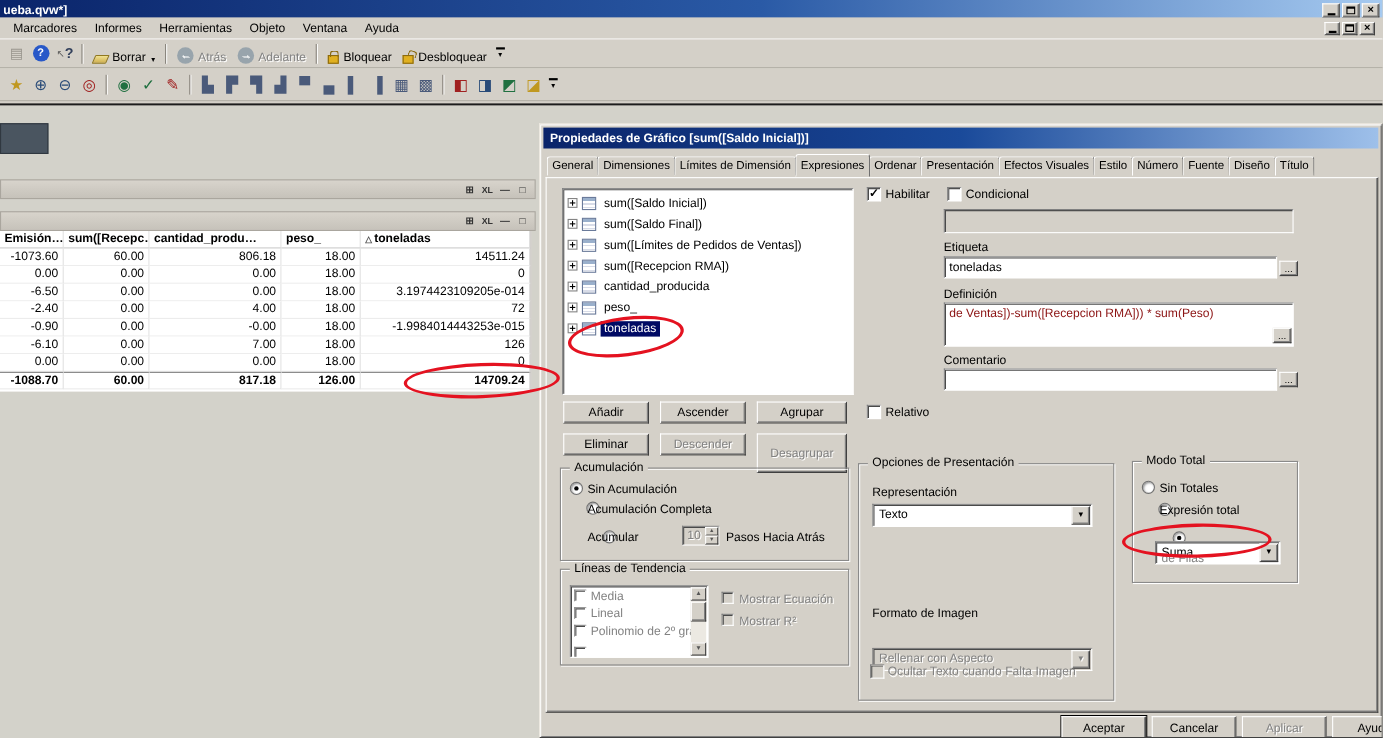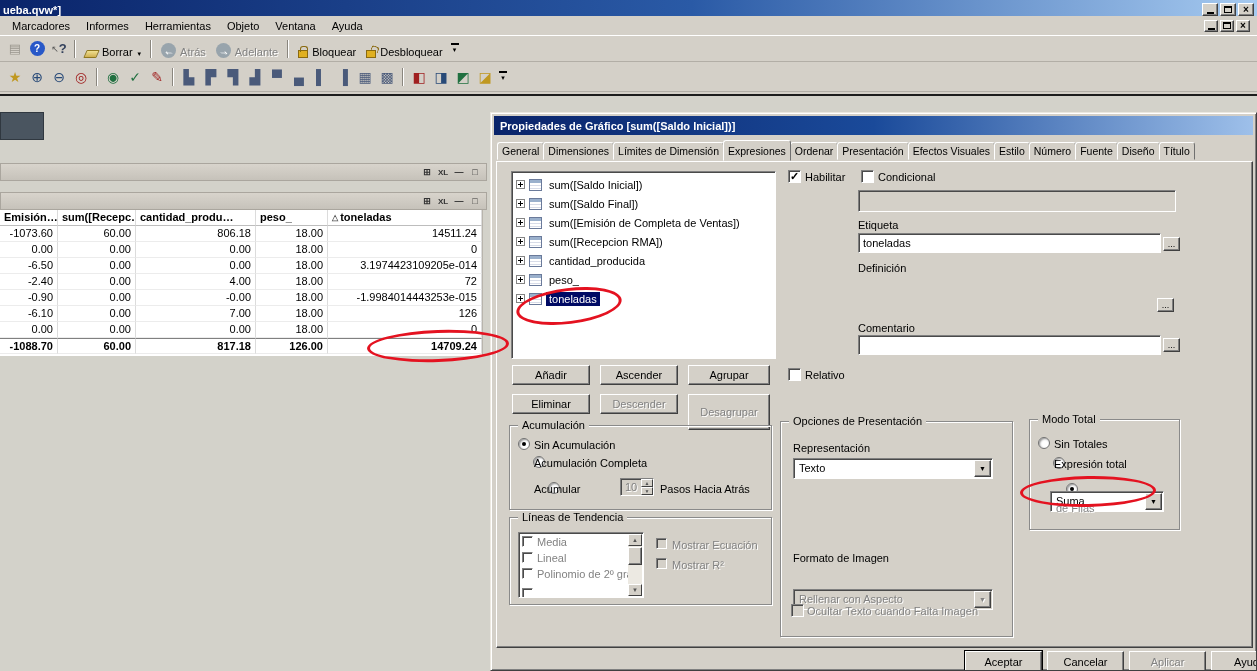--- a/index.html
+++ b/index.html
@@ -307,21 +307,21 @@
           <span class="elabel">sum([Saldo Inicial])</span>
       </div>
       <div class="titem" style="top:22px">
         <span class="plus"></span>
           <span class="eicon"></span>
           <span class="elabel">sum([Saldo Final])</span>
       </div>
       <div class="titem" style="top:41px">
         <span class="plus"></span>
           <span class="eicon"></span>
-          <span class="elabel">sum([Emisión de Completa de Ventas])</span>
+          <span class="elabel">sum([Límites de Pedidos de Ventas])</span>
       </div>
       <div class="titem" style="top:60px">
         <span class="plus"></span>
           <span class="eicon"></span>
           <span class="elabel">sum([Recepcion RMA])</span>
       </div>
       <div class="titem" style="top:79px">
         <span class="plus"></span>
           <span class="eicon"></span>
           <span class="elabel">cantidad_producida</span>
@@ -405,20 +405,23 @@
 
     <span class="lbl" style="left:367px;top:106px">Etiqueta</span>
     <div class="abs field" style="left:367px;top:120px;width:303px;height:20px">
         <span class="fval">toneladas</span>
       </div>
     <div class="abs btn" style="left:672px;top:124px;width:17px;height:14px;font-size:9px">
         <span>...</span>
       </div>
 
     <span class="lbl" style="left:367px;top:149px">Definición</span>
+    <div class="abs field" style="left:367px;top:162px;width:318px;height:40px">
+        <span class="fval defval">de Ventas])-sum([Recepcion RMA])) * sum(Peso)</span>
+      </div>
     <div class="abs btn" style="left:666px;top:185px;width:17px;height:14px;font-size:9px">
         <span>...</span>
       </div>
 
     <span class="lbl" style="left:367px;top:209px">Comentario</span>
     <div class="abs field" style="left:367px;top:222px;width:303px;height:20px">
         <span class="fval"></span>
       </div>
     <div class="abs btn" style="left:672px;top:225px;width:17px;height:14px;font-size:9px">
         <span>...</span>

